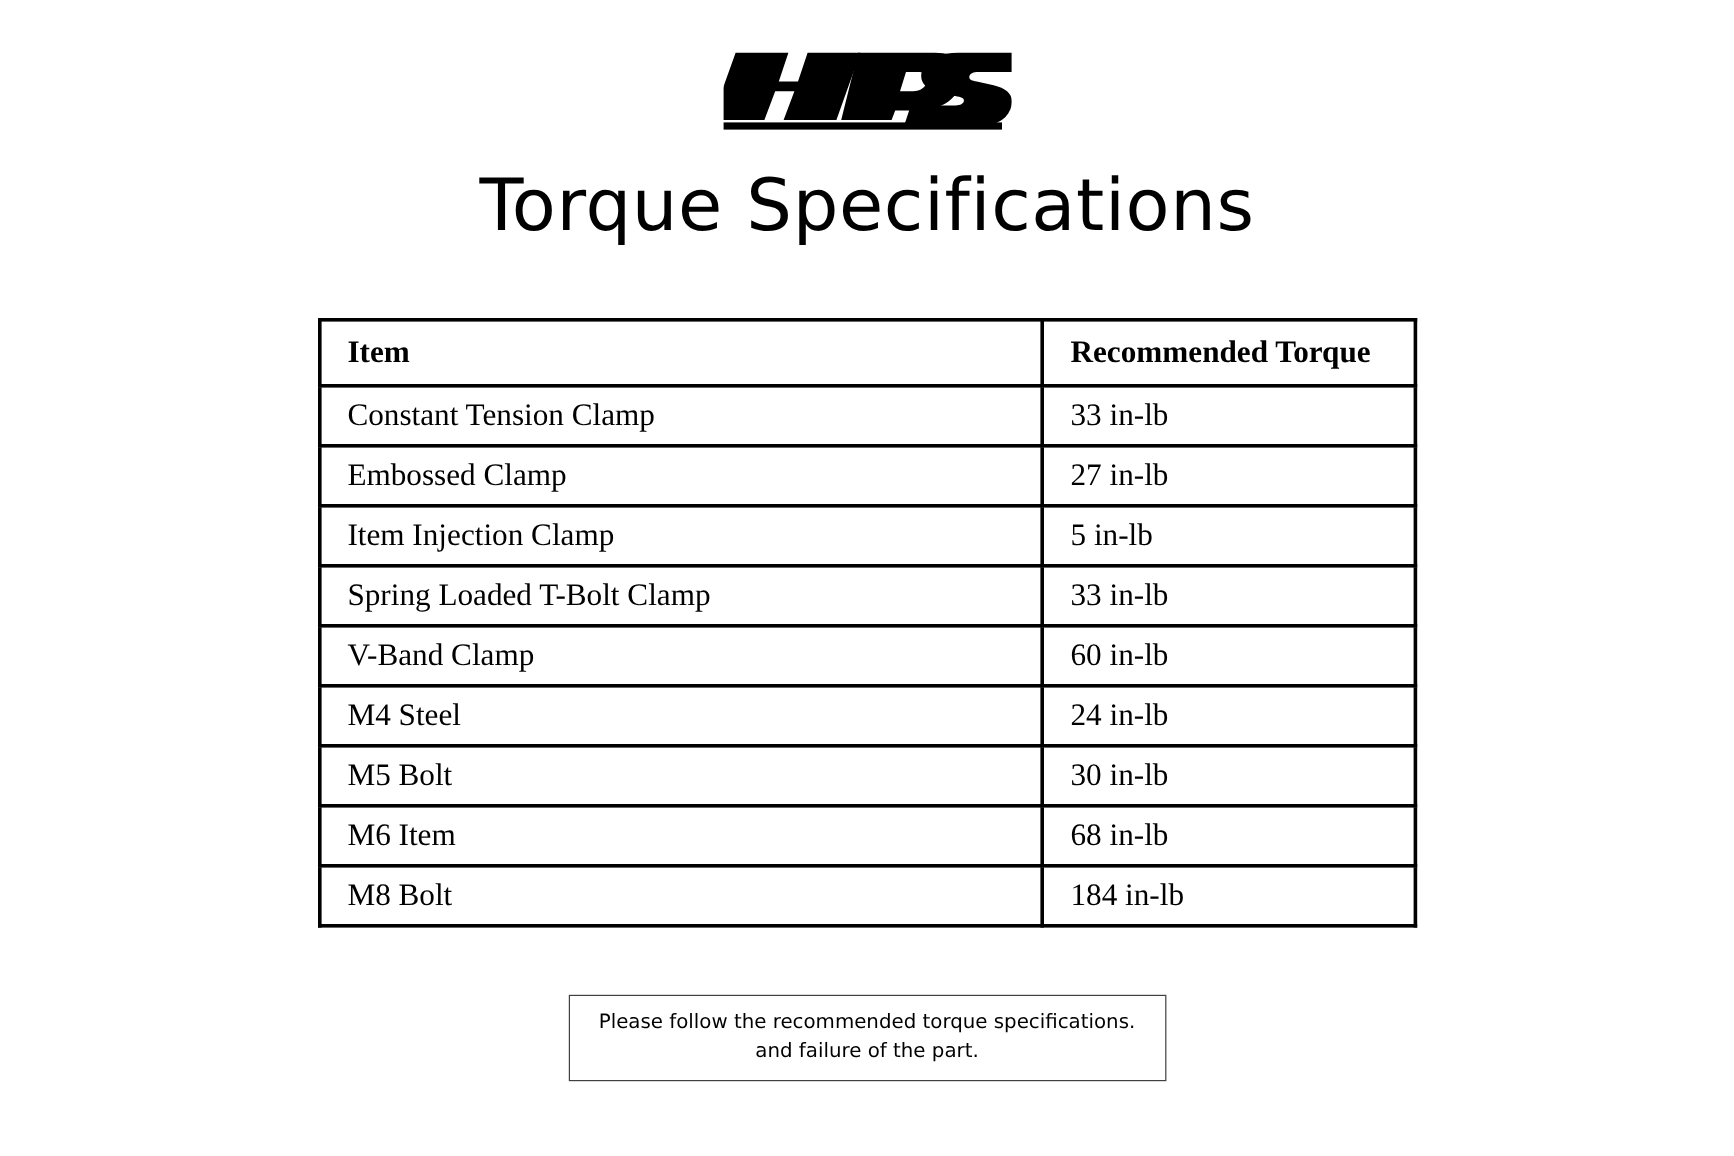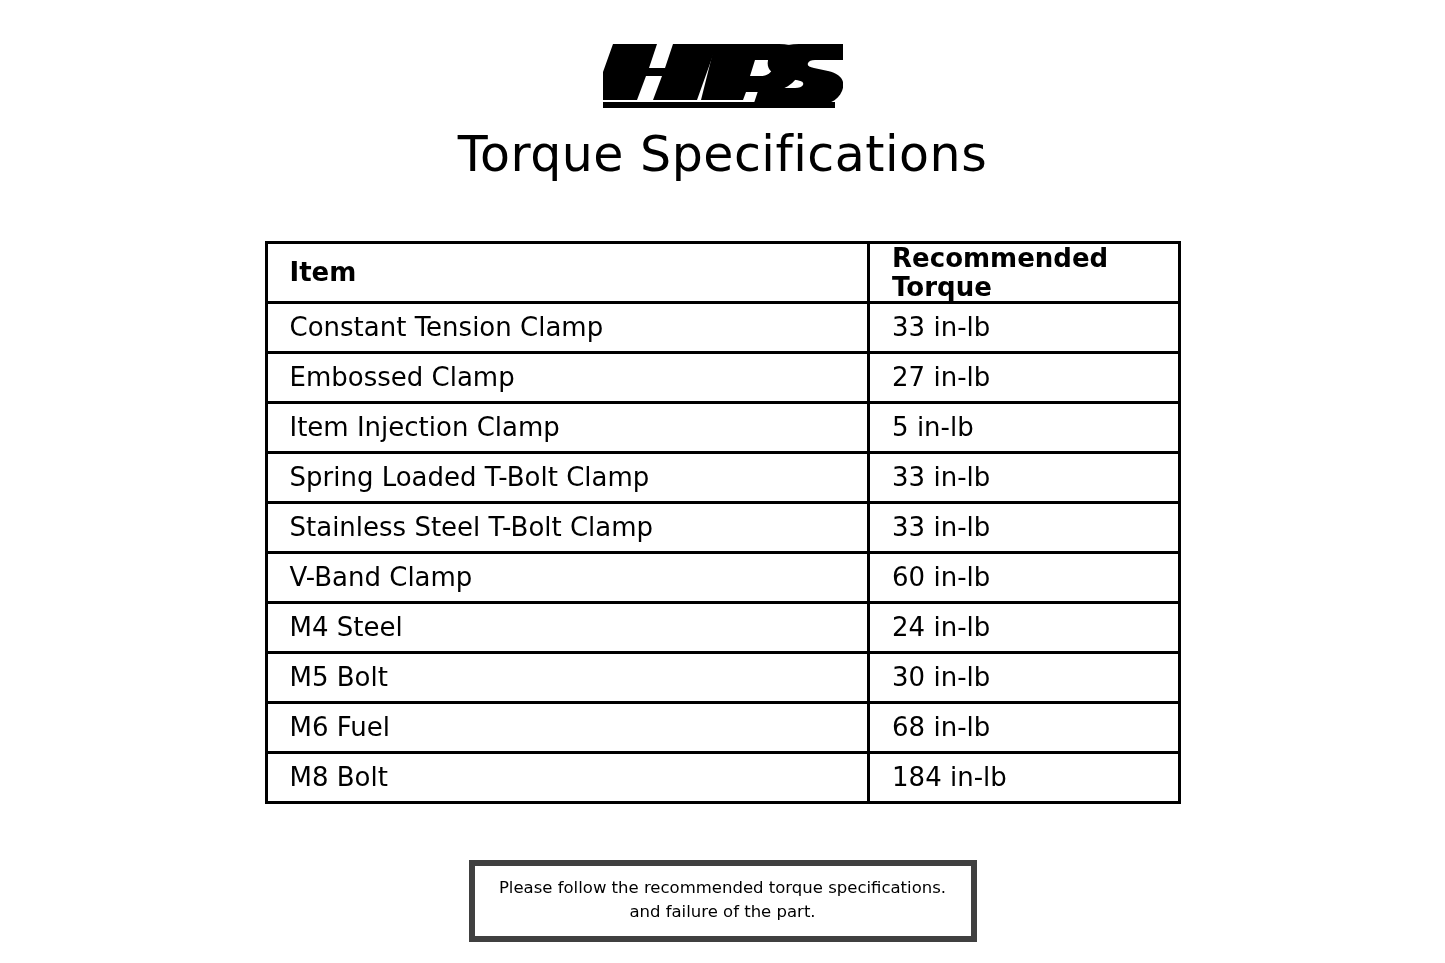--- a/index.html
+++ b/index.html
@@ -29,31 +29,32 @@
   .logo {
     position: relative;
     width: 240px;
     height: 72px;
   }
   .logo svg { display: block; }
 
   
   .title {
     text-align: center;
-    font-size: 49px;
+    font-size: 60px;
     font-weight: 400;
     letter-spacing: 0.5px;
-    margin-top: 16px;
+    margin-top: 27px;
     color: #000;
   }
 
   
   .table-wrap {
     margin: 58px auto 0 auto;
     width: 916px;
+    font-family: Liberation Serif, serif;
   }
   table.spec {
     border-collapse: collapse;
     width: 100%;
     table-layout: fixed;
   }
   table.spec th,
   table.spec td {
     border: 3px solid #000;
     padding: 0 0 0 22px;
@@ -72,21 +73,21 @@
   table.spec col.c1 { width: 66%; }
   table.spec col.c2 { width: 34%; }
 
   
   .note-wrap {
     display: flex;
     justify-content: center;
     margin-top: 56px;
   }
   .note {
-    border: 6px solid #404040;
+    border: 1px solid #404040;
     width: 480px;
     padding: 10px 8px 12px 8px;
     text-align: center;
     font-size: 16.5px;
     line-height: 1.45;
     font-weight: 400;
   }
   .note div { white-space: nowrap; }
 </style>
 </head>
@@ -135,37 +136,33 @@
       </tr>
       <tr>
         <td>Item Injection Clamp</td>
         <td>5 in-lb</td>
       </tr>
       <tr>
         <td>Spring Loaded T-Bolt Clamp</td>
         <td>33 in-lb</td>
       </tr>
       <tr>
-        <td>Stainless Steel T-Bolt Clamp</td>
-        <td>33 in-lb</td>
-      </tr>
-      <tr>
         <td>V-Band Clamp</td>
         <td>60 in-lb</td>
       </tr>
       <tr>
         <td>M4 Steel</td>
         <td>24 in-lb</td>
       </tr>
       <tr>
         <td>M5 Bolt</td>
         <td>30 in-lb</td>
       </tr>
       <tr>
-        <td>M6 Fuel</td>
+        <td>M6 Item</td>
         <td>68 in-lb</td>
       </tr>
       <tr>
         <td>M8 Bolt</td>
         <td>184 in-lb</td>
       </tr>
     </tbody>
   </table>
 </div>
 

